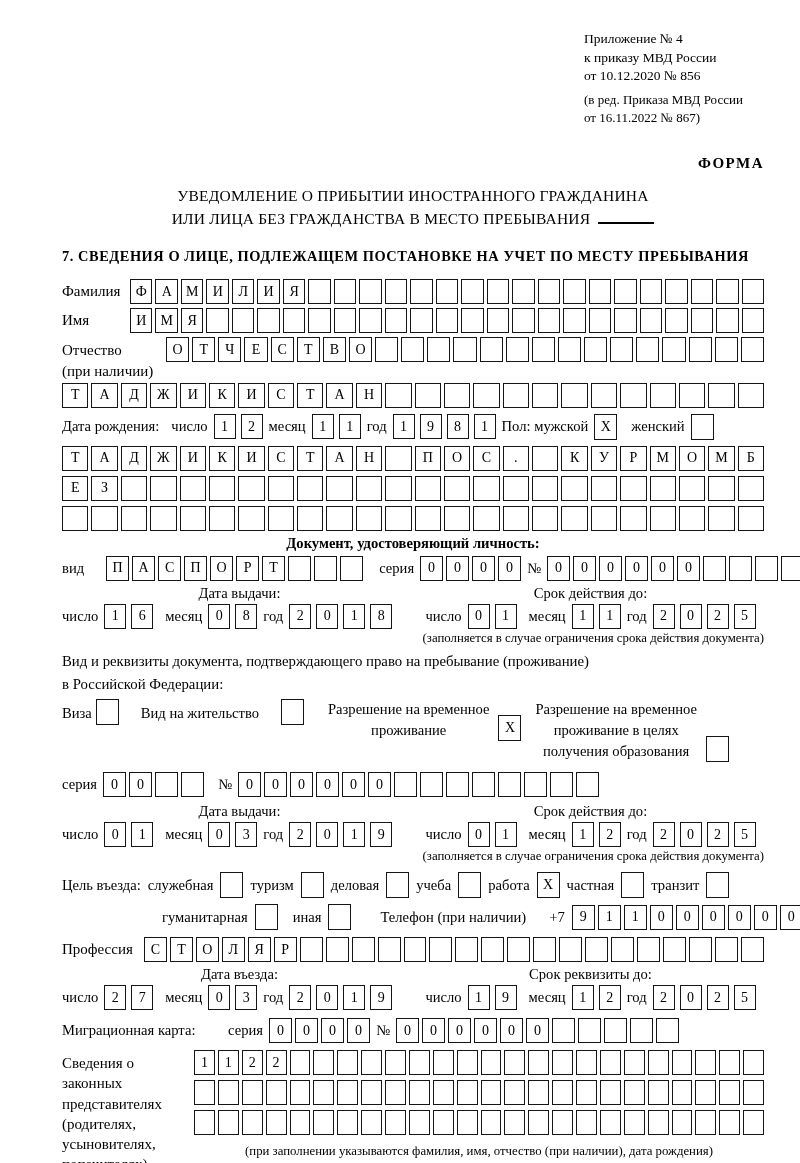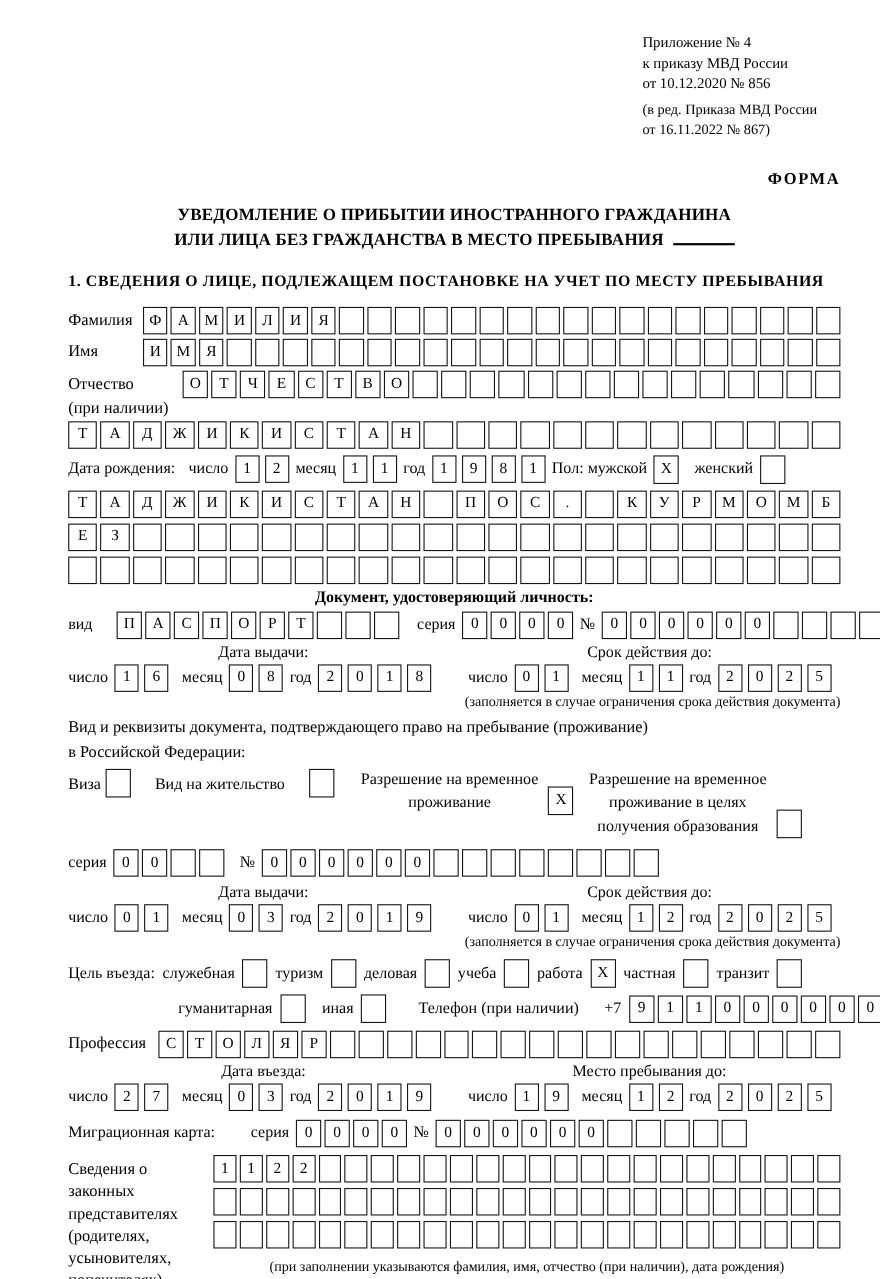--- a/index.html
+++ b/index.html
@@ -10,21 +10,21 @@
     color: #000; font-size: 15px;
   }
   .page { width: 800px; height: 1163px; padding: 30px 36px 14px 62px; position: relative; }
 
   
   .appendix { margin-left: 522px; font-size: 13.5px; line-height: 1.38; }
   .revision { margin-left: 522px; font-size: 13px; line-height: 1.38; margin-top: 5px; font-family: Liberation Serif, serif; }
   .forma { text-align: right; font-weight: bold; font-size: 15px; letter-spacing: 1.5px; margin-top: 28px; }
 
   
-  .title { text-align: center; font-weight: bold; font-size: 15.5px; line-height: 1.5; margin-top: 12px; letter-spacing: 0.2px; }
+  .title { text-align: center; font-weight: normal; font-size: 15.5px; line-height: 1.5; margin-top: 12px; letter-spacing: 0.2px; }
   .uline { display: inline-block; width: 56px; border-bottom: 2px solid #000; height: 12px; margin-left: 8px; }
 
   .sec-heading { margin-top: 18px; font-weight: bold; font-size: 14.4px; letter-spacing: 0.55px; white-space: nowrap; }
 
   .formbody { margin-top: 14px; }
 
   
   .frow { display: flex; align-items: flex-start; margin-bottom: 4px; }
   .flabel { flex: none; padding-top: 3px; line-height: 1.25; }
   .flabel div { line-height: 1.35; }
@@ -88,21 +88,21 @@
     <div>(в ред. Приказа МВД России</div>
     <div>от 16.11.2022 № 867)</div>
   </div>
   <div class="forma">ФОРМА</div>
 
   <div class="title">
     <div>УВЕДОМЛЕНИЕ О ПРИБЫТИИ ИНОСТРАННОГО ГРАЖДАНИНА</div>
     <div><span>ИЛИ ЛИЦА БЕЗ ГРАЖДАНСТВА В МЕСТО ПРЕБЫВАНИЯ</span><span class="uline"></span></div>
   </div>
 
-  <div class="sec-heading">1. СВЕДЕНИЯ О ЛИЦЕ, ПОДЛЕЖАЩЕМ ПОСТАНОВКЕ НА УЧЕТ ПО МЕСТУ ПРЕБЫВАНИЯ</div>
+  <div class="sec-heading">7. СВЕДЕНИЯ О ЛИЦЕ, ПОДЛЕЖАЩЕМ ПОСТАНОВКЕ НА УЧЕТ ПО МЕСТУ ПРЕБЫВАНИЯ</div>
 
   <div class="formbody">
 
     <div class="frow">
       <div class="flabel" style="width:68px">Фамилия</div>
       <div class="cells grow">
           <span class="cell">Ф</span>
           <span class="cell">А</span>
           <span class="cell">М</span>
           <span class="cell">И</span>
@@ -609,21 +609,21 @@
           <span class="unit">год</span>
           <span class="cells dategrp">
               <span class="cell">2</span>
               <span class="cell">0</span>
               <span class="cell">1</span>
               <span class="cell">9</span>
             </span>
         </div>
       </div>
       <div class="dates-col right">
-        <div class="dates-title">Место пребывания до:</div>
+        <div class="dates-title">Срок реквизиты до:</div>
         <div class="daterow" style="justify-content:center">
           <span class="unit">число</span>
           <span class="cells dategrp">
               <span class="cell">1</span>
               <span class="cell">9</span>
             </span>
           <span class="unit" style="margin-left:6px">месяц</span>
           <span class="cells dategrp">
               <span class="cell">1</span>
               <span class="cell">2</span>

